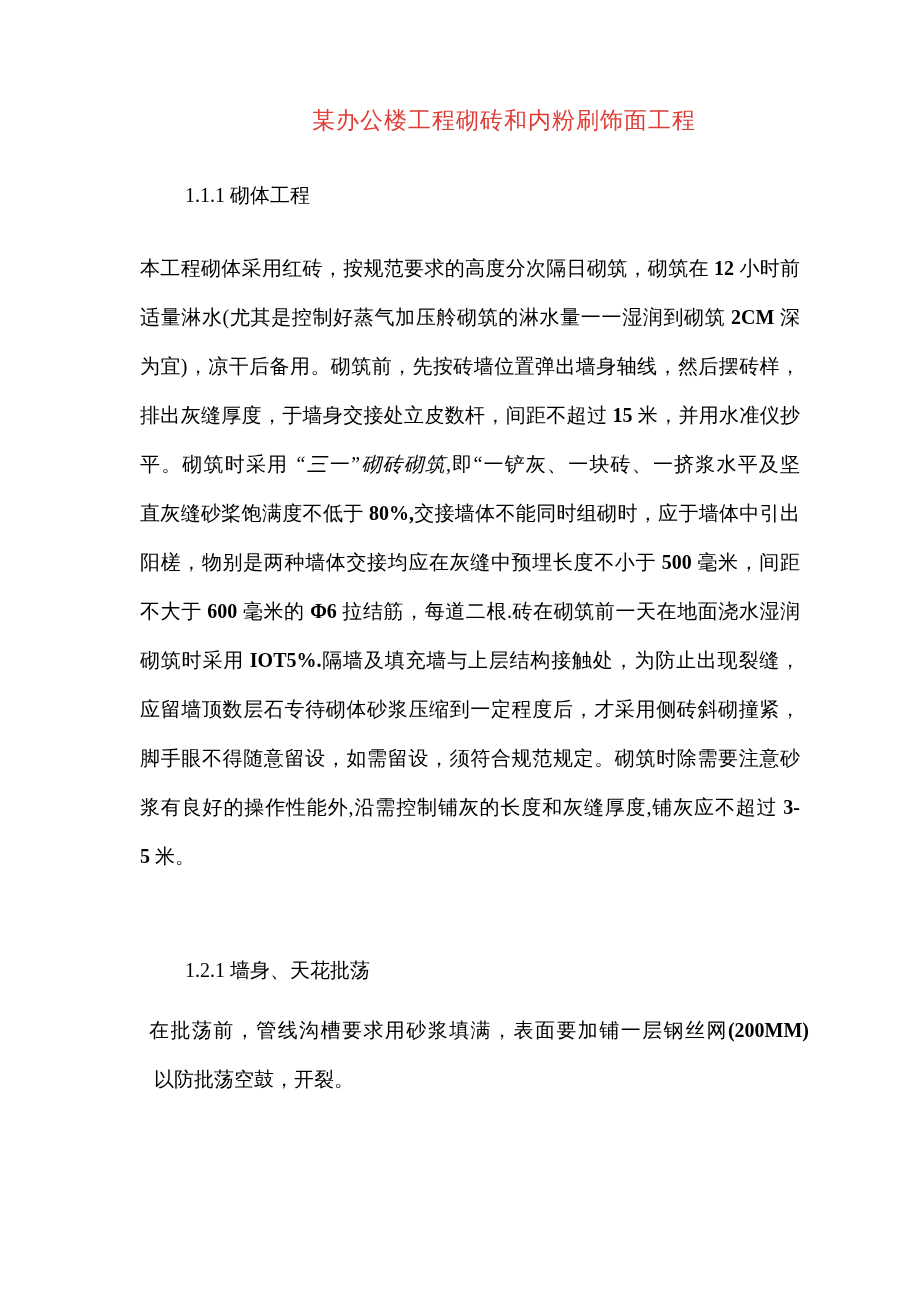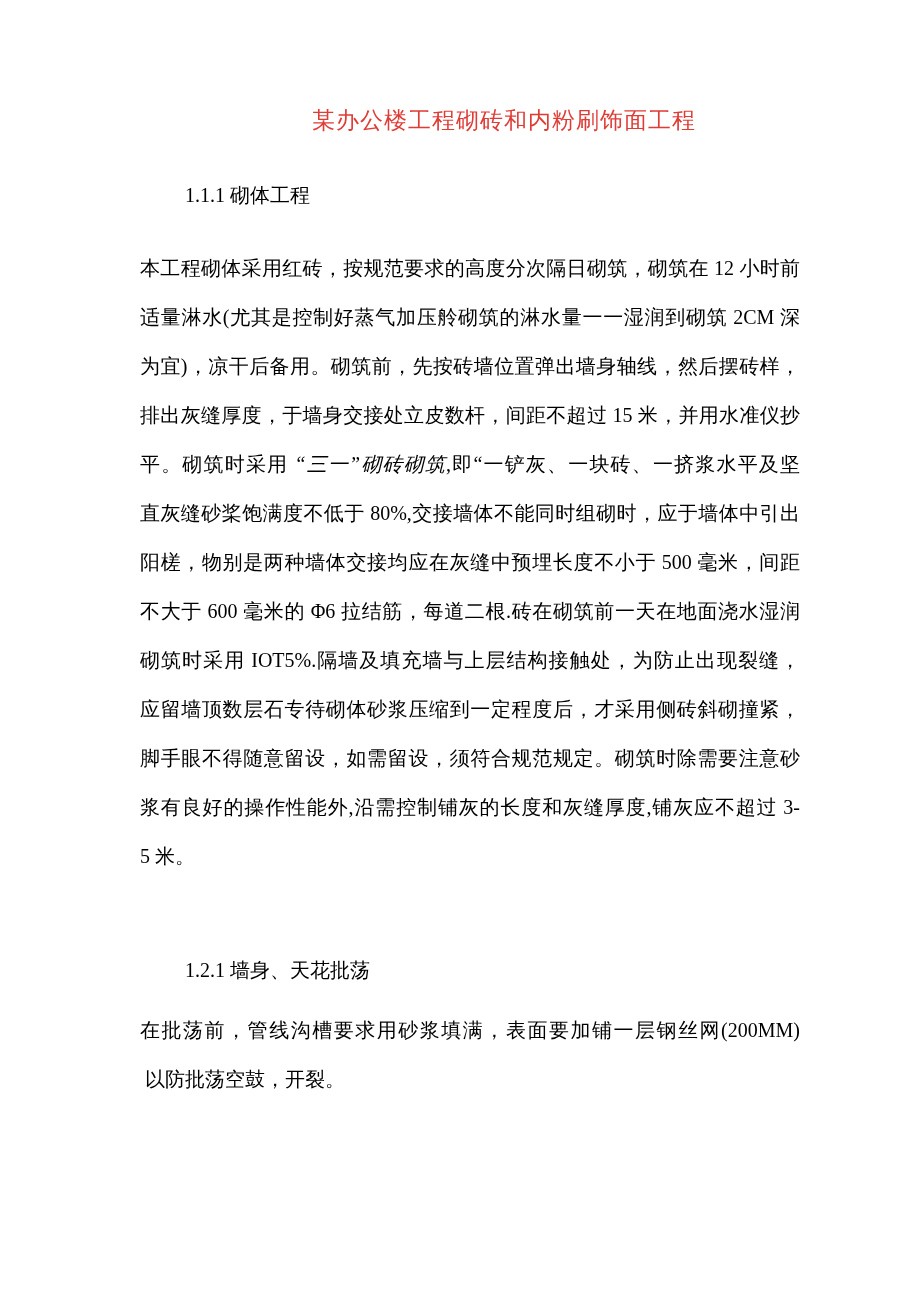--- a/index.html
+++ b/index.html
@@ -12,29 +12,29 @@
     position:absolute;top:106px;left:0;width:920px;
     text-align:center;font-size:23px;line-height:30px;letter-spacing:1px;
   }
   .sec-heading{
     position:absolute;left:185px;font-size:20px;line-height:28px;color:#000;
   }
   #heading-1{top:181px;}
   #heading-2{top:956px;}
   .para{position:absolute;left:140px;width:660px;}
   #para-1{top:244px;}
-  #para-2{top:1006px;}
+  #para-2{top:1006px;margin-left:9px;}
   .tline{
     font-size:20px;line-height:49px;height:49px;overflow:hidden;
     white-space:pre-wrap;
   }
   .tline.just{
     text-align:justify;text-align-last:justify;text-justify:inter-character;
   }
-  .b{font-weight:normal;}
+  .b{font-weight:bold;}
   .i{font-style:italic;}
 </style>
 </head>
 <body>
 
 <div class="doc-title" style="color: rgb(224, 60, 54); padding-left: 44px;">某办公楼工程砌砖和内粉刷饰面工程</div>
 
 <div class="sec-heading" id="heading-1">1.1.1 砌体工程</div>
 
 <div class="para" id="para-1">

